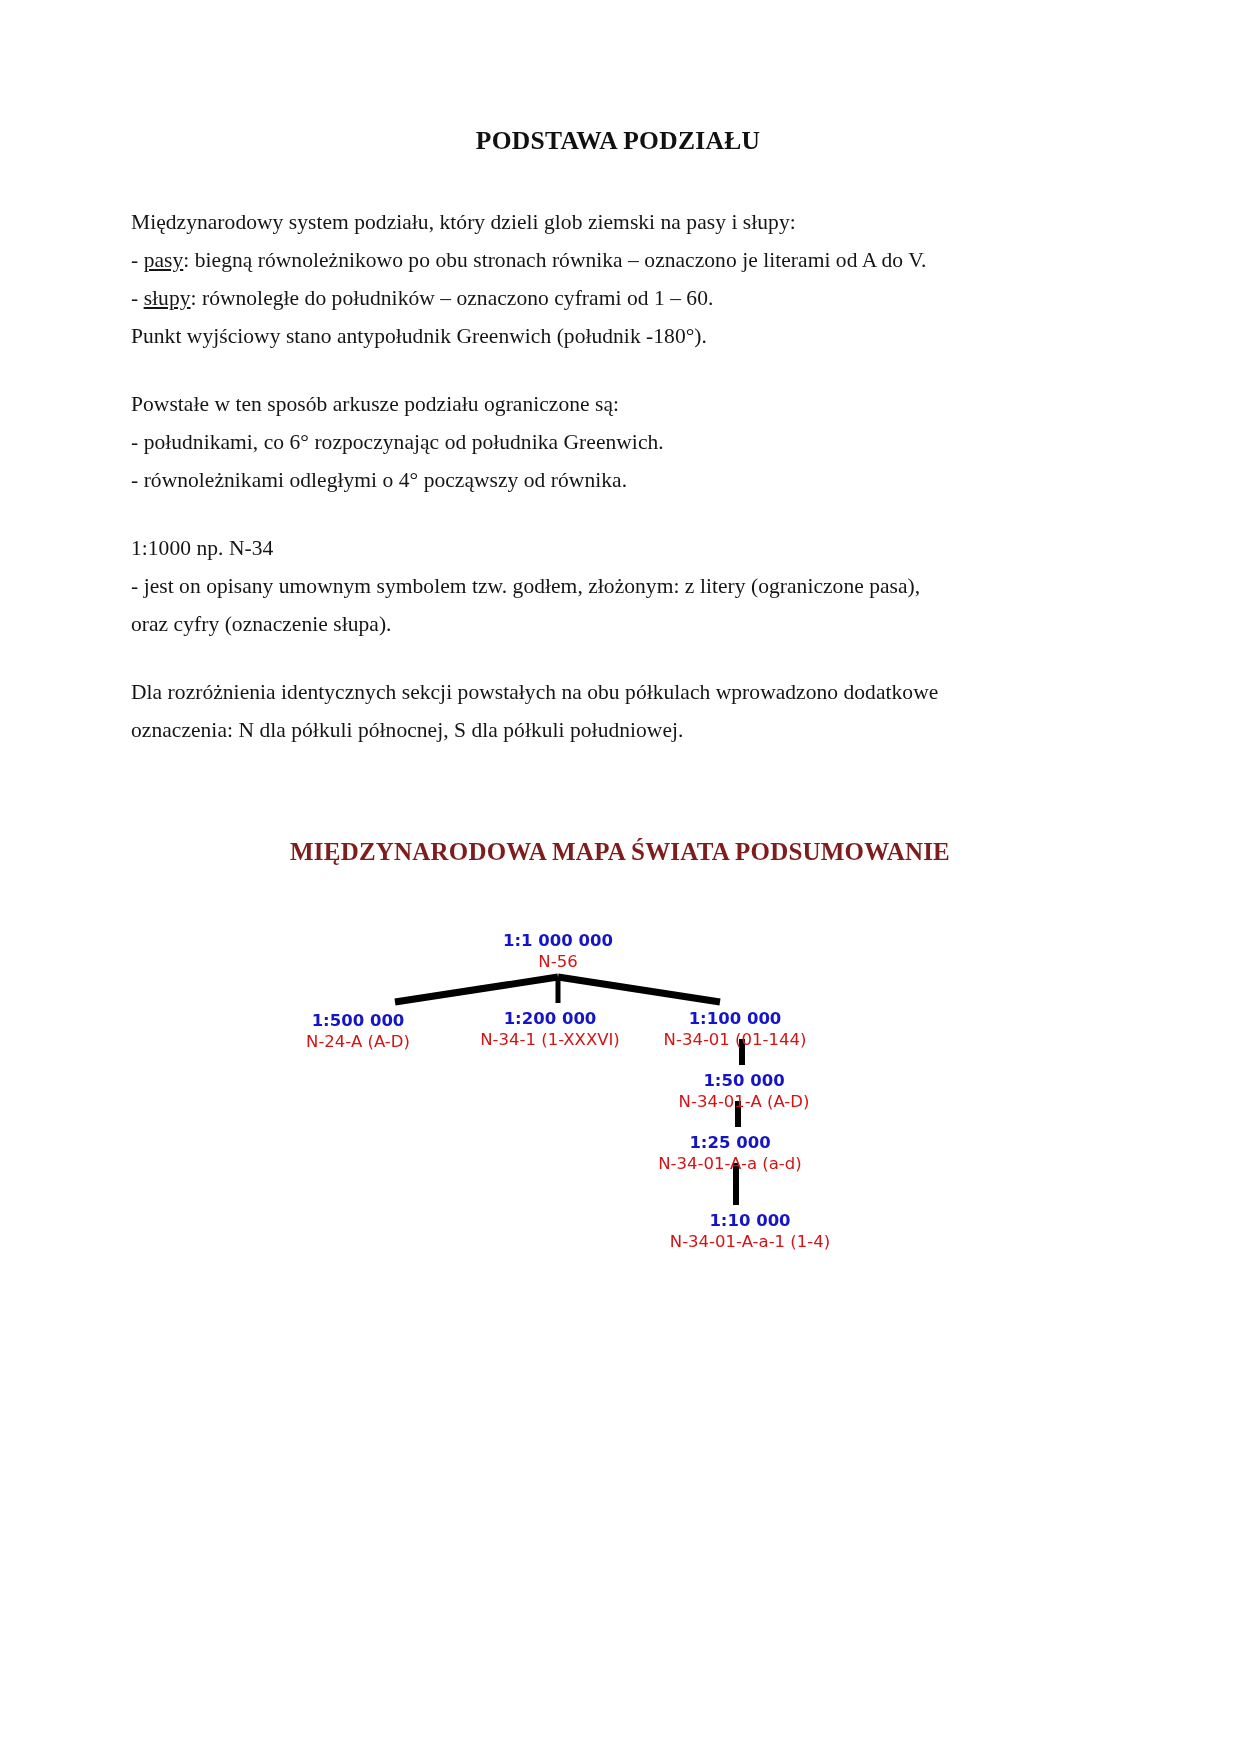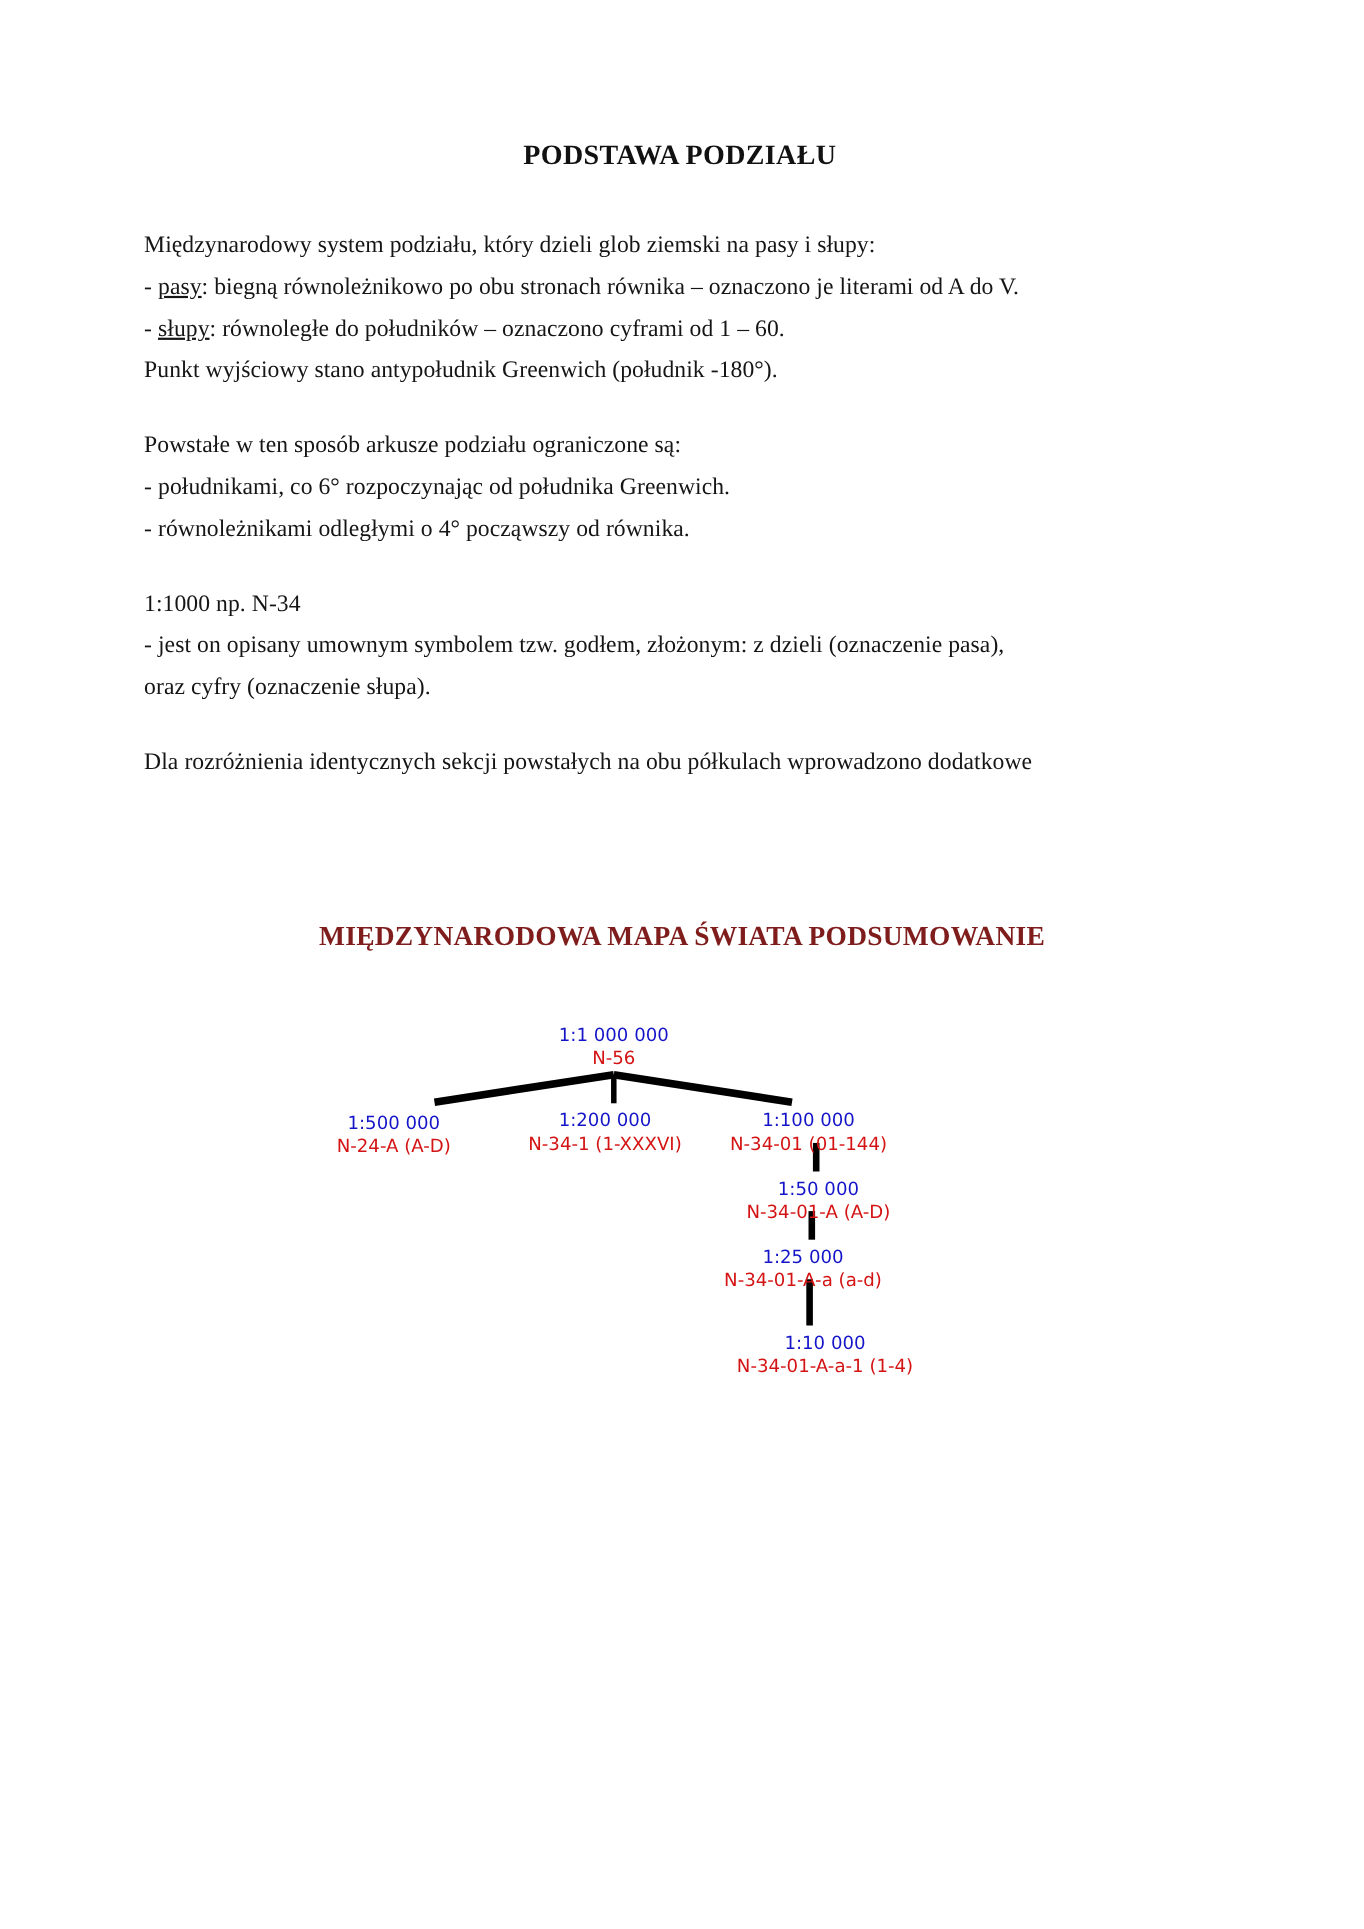--- a/index.html
+++ b/index.html
@@ -84,20 +84,21 @@
     position: absolute;
     text-align: center;
     font-family: "DejaVu Sans", "Liberation Sans", sans-serif;
     line-height: 21px;
     white-space: nowrap;
   }
   .node .scale {
     display: block;
     color: #1414c8;
     font-size: 16.5px;
+    font-weight: bold;
   }
   .node .sheet {
     display: block;
     color: #d41414;
     font-size: 16.5px;
   }
 
   
   .n-root  { left: 308px; top: 15px;  transform: translateX(-50%); }
   .n-500k  { left: 108px; top: 95px;  transform: translateX(-50%); }
@@ -124,26 +125,27 @@
     </div>
 
     <div class="para">
       <div class="line">Powstałe w ten sposób arkusze podziału ograniczone są:</div>
       <div class="line">- południkami, co 6° rozpoczynając od południka Greenwich.</div>
       <div class="line">- równoleżnikami odległymi o 4° począwszy od równika.</div>
     </div>
 
     <div class="para">
       <div class="line">1:1000 np. N-34</div>
-      <div class="line">- jest on opisany umownym symbolem tzw. godłem, złożonym: z dzieli (oznaczenie pasa),</div>
+      <div class="line">- jest on opisany umownym symbolem tzw. godłem, złożonym: z litery (ograniczone pasa),</div>
       <div class="line">oraz cyfry (oznaczenie słupa).</div>
     </div>
 
     <div class="para">
       <div class="line">Dla rozróżnienia identycznych sekcji powstałych na obu półkulach wprowadzono dodatkowe</div>
+      <div class="line">oznaczenia: N dla półkuli północnej, S dla półkuli południowej.</div>
     </div>
 
   </div>
 
   <div class="section-title">MIĘDZYNARODOWA MAPA ŚWIATA PODSUMOWANIE</div>
 
   <div class="diagram">
 
     <svg width="740" height="370" viewBox="0 0 740 370">
 

